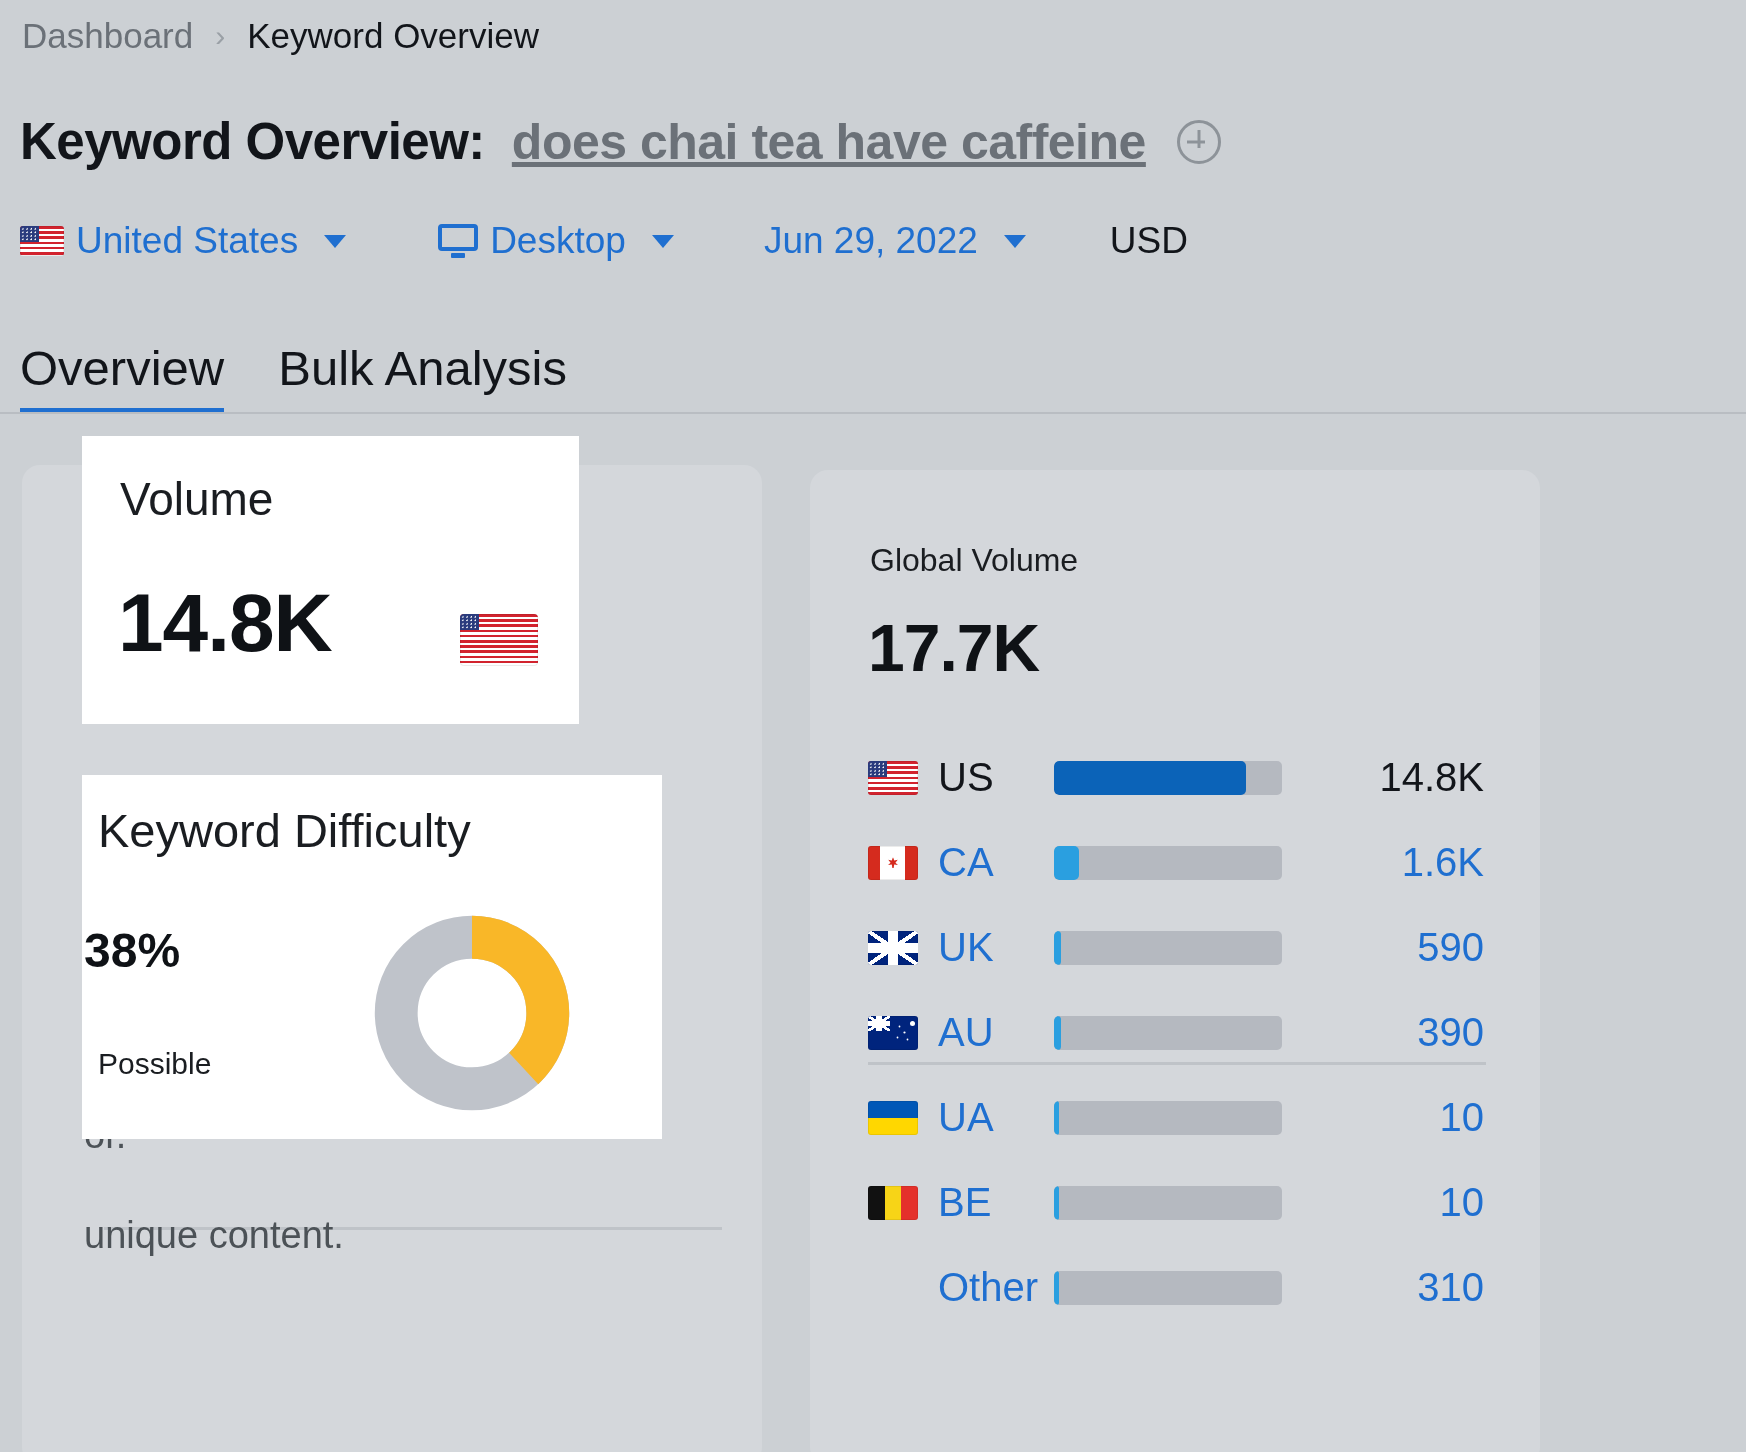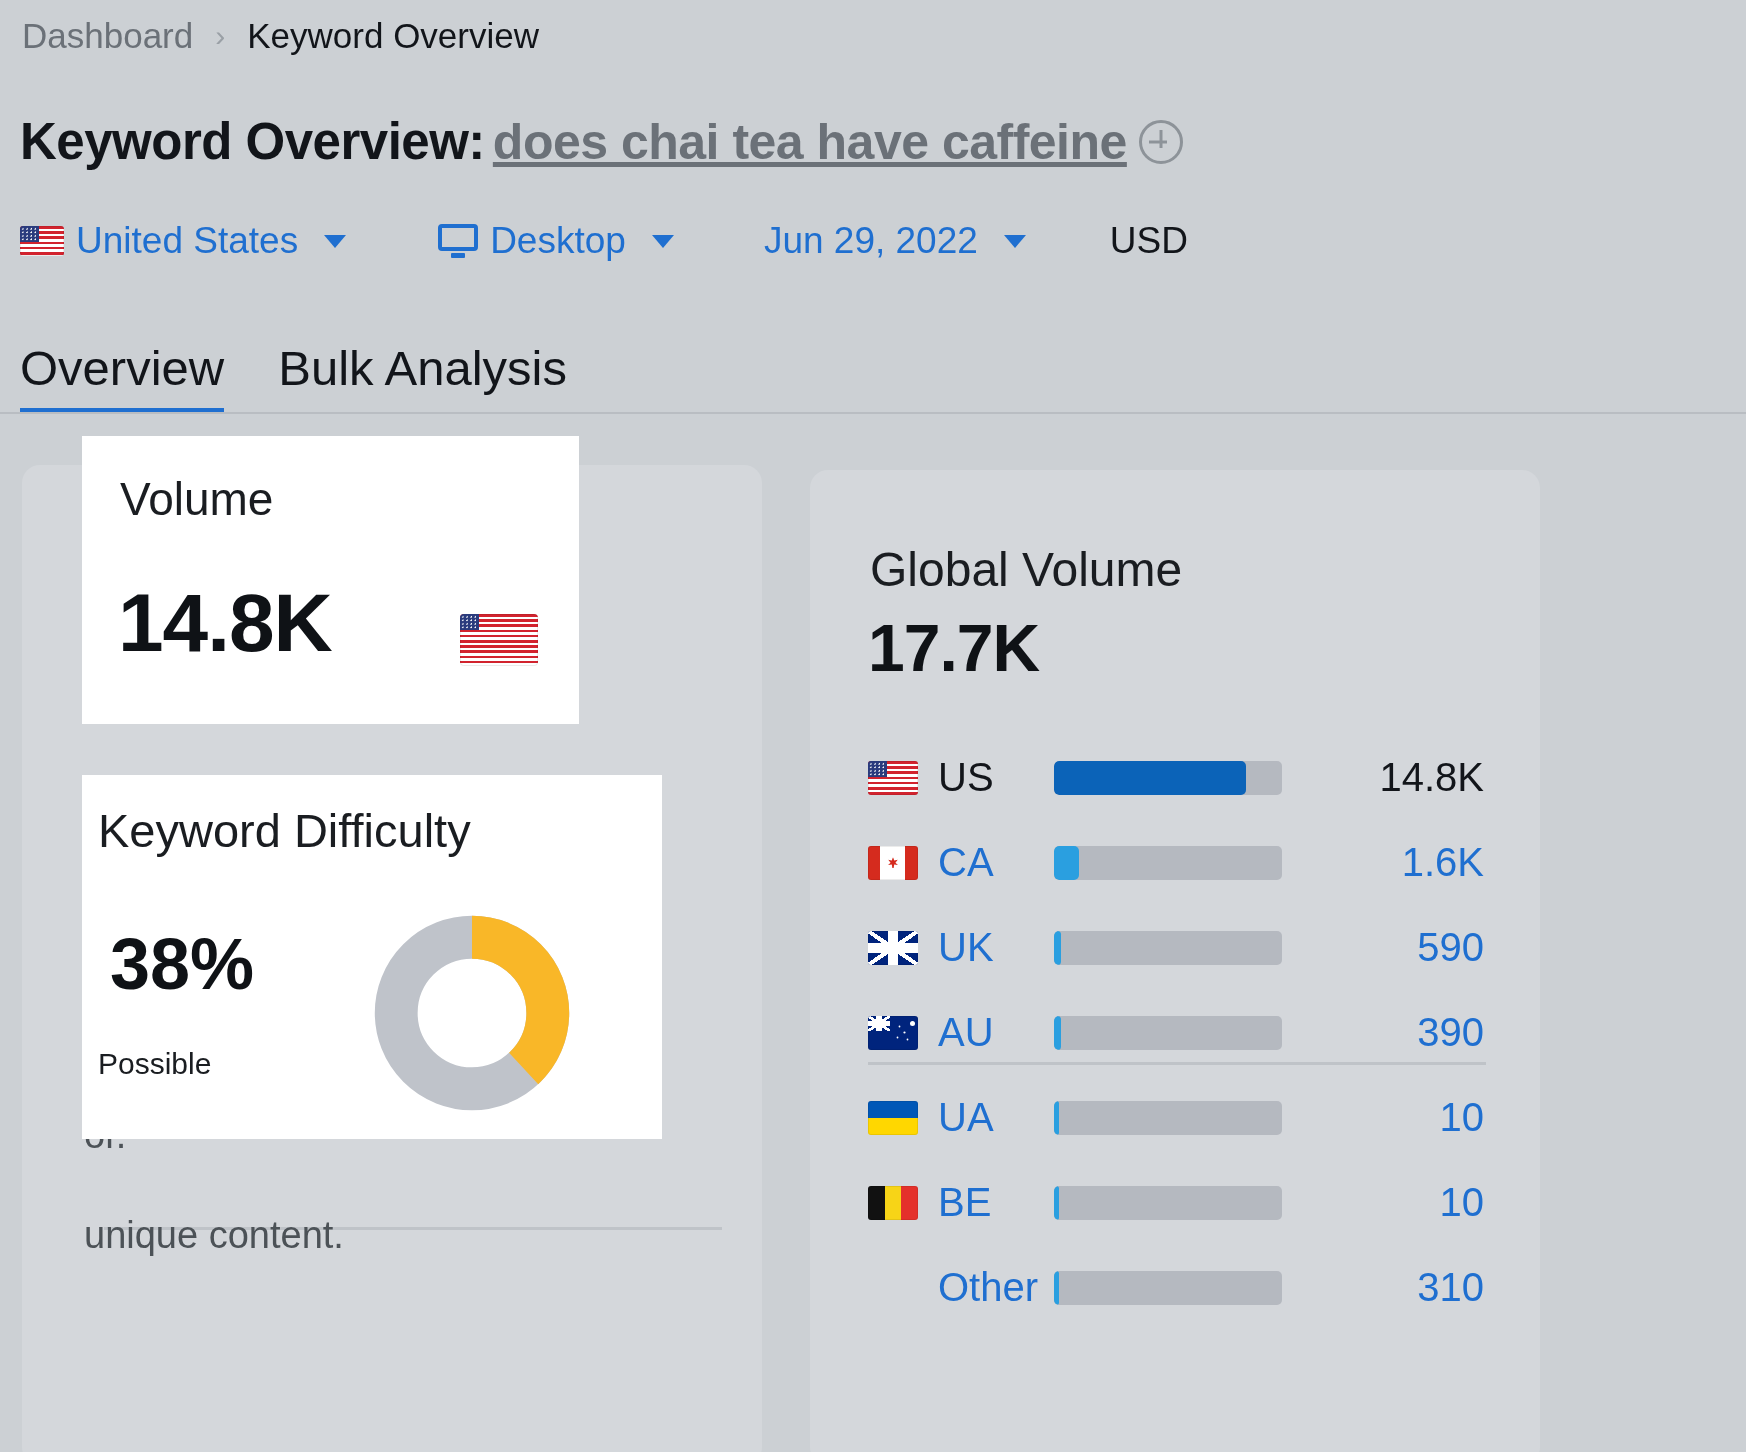--- a/index.html
+++ b/index.html
@@ -17,21 +17,21 @@
     display:flex; align-items:center; gap:22px;
     font-size:35px; line-height:1;
   }
   .bc-root{color:#6b7178;}
   .bc-sep{color:#9aa0a6; font-size:30px;}
   .bc-cur{color:#12151a;}
 
   
   .page-title{
     position:absolute; left:20px; top:112px;
-    display:flex; align-items:center; gap:8px;
+    display:flex; align-items:center; gap:27px;
     white-space:nowrap;
   }
   .pt-bold{font-size:51px; font-weight:bold; color:#12151a; letter-spacing:-0.5px;}
   .pt-kw{font-size:50px; font-weight:bold; color:#6b7178; letter-spacing:-0.5px;text-decoration:underline;}
   .plus-icon{
     width:38px;height:38px;border-radius:50%;
     border:3px solid #8d9399; position:relative; display:inline-block;
     margin-left:4px;
   }
   .plus-icon::before,.plus-icon::after{
@@ -179,36 +179,36 @@
   
   .ov-kd{
     position:absolute;left:82px;top:775px;width:580px;height:364px;
     background:#fff;
   }
   .ov-kd .lbl{
     position:absolute;left:16px;top:28px;font-size:47px;color:#1a1d21;
     white-space:nowrap;
   }
   .ov-kd .pct{
-    position:absolute;left:28px;top:148px;font-size:72px;font-weight:bold;color:#0f1216;text-align:right;
+    position:absolute;left:2px;top:148px;font-size:48px;font-weight:bold;color:#0f1216;text-align:right;
   }
   .ov-kd .status{
     position:absolute;left:16px;top:272px;font-size:30px;color:#1a1d21;
   }
   .donut{
     position:absolute;left:290px;top:138px;width:200px;height:200px;
   }
 
   
   .right-card{
     position:absolute;left:810px;top:470px;width:730px;height:995px;
     background:#d4d7db;border-radius:18px;
   }
   .gv-label{
-    position:absolute;left:60px;top:72px;font-size:48px;color:#1a1d21;
+    position:absolute;left:60px;top:72px;font-size:32px;color:#1a1d21;
   }
   .gv-value{
     position:absolute;left:58px;top:140px;font-size:66px;font-weight:bold;
     color:#0f1216;letter-spacing:-1px;
   }
   .rows{position:absolute;left:0;top:265px;width:730px;}
   .row{
     display:flex;align-items:center;height:85px;position:relative;
   }
   .row .cflag{margin-left:58px;width:50px;height:34px;border-radius:3px;}

